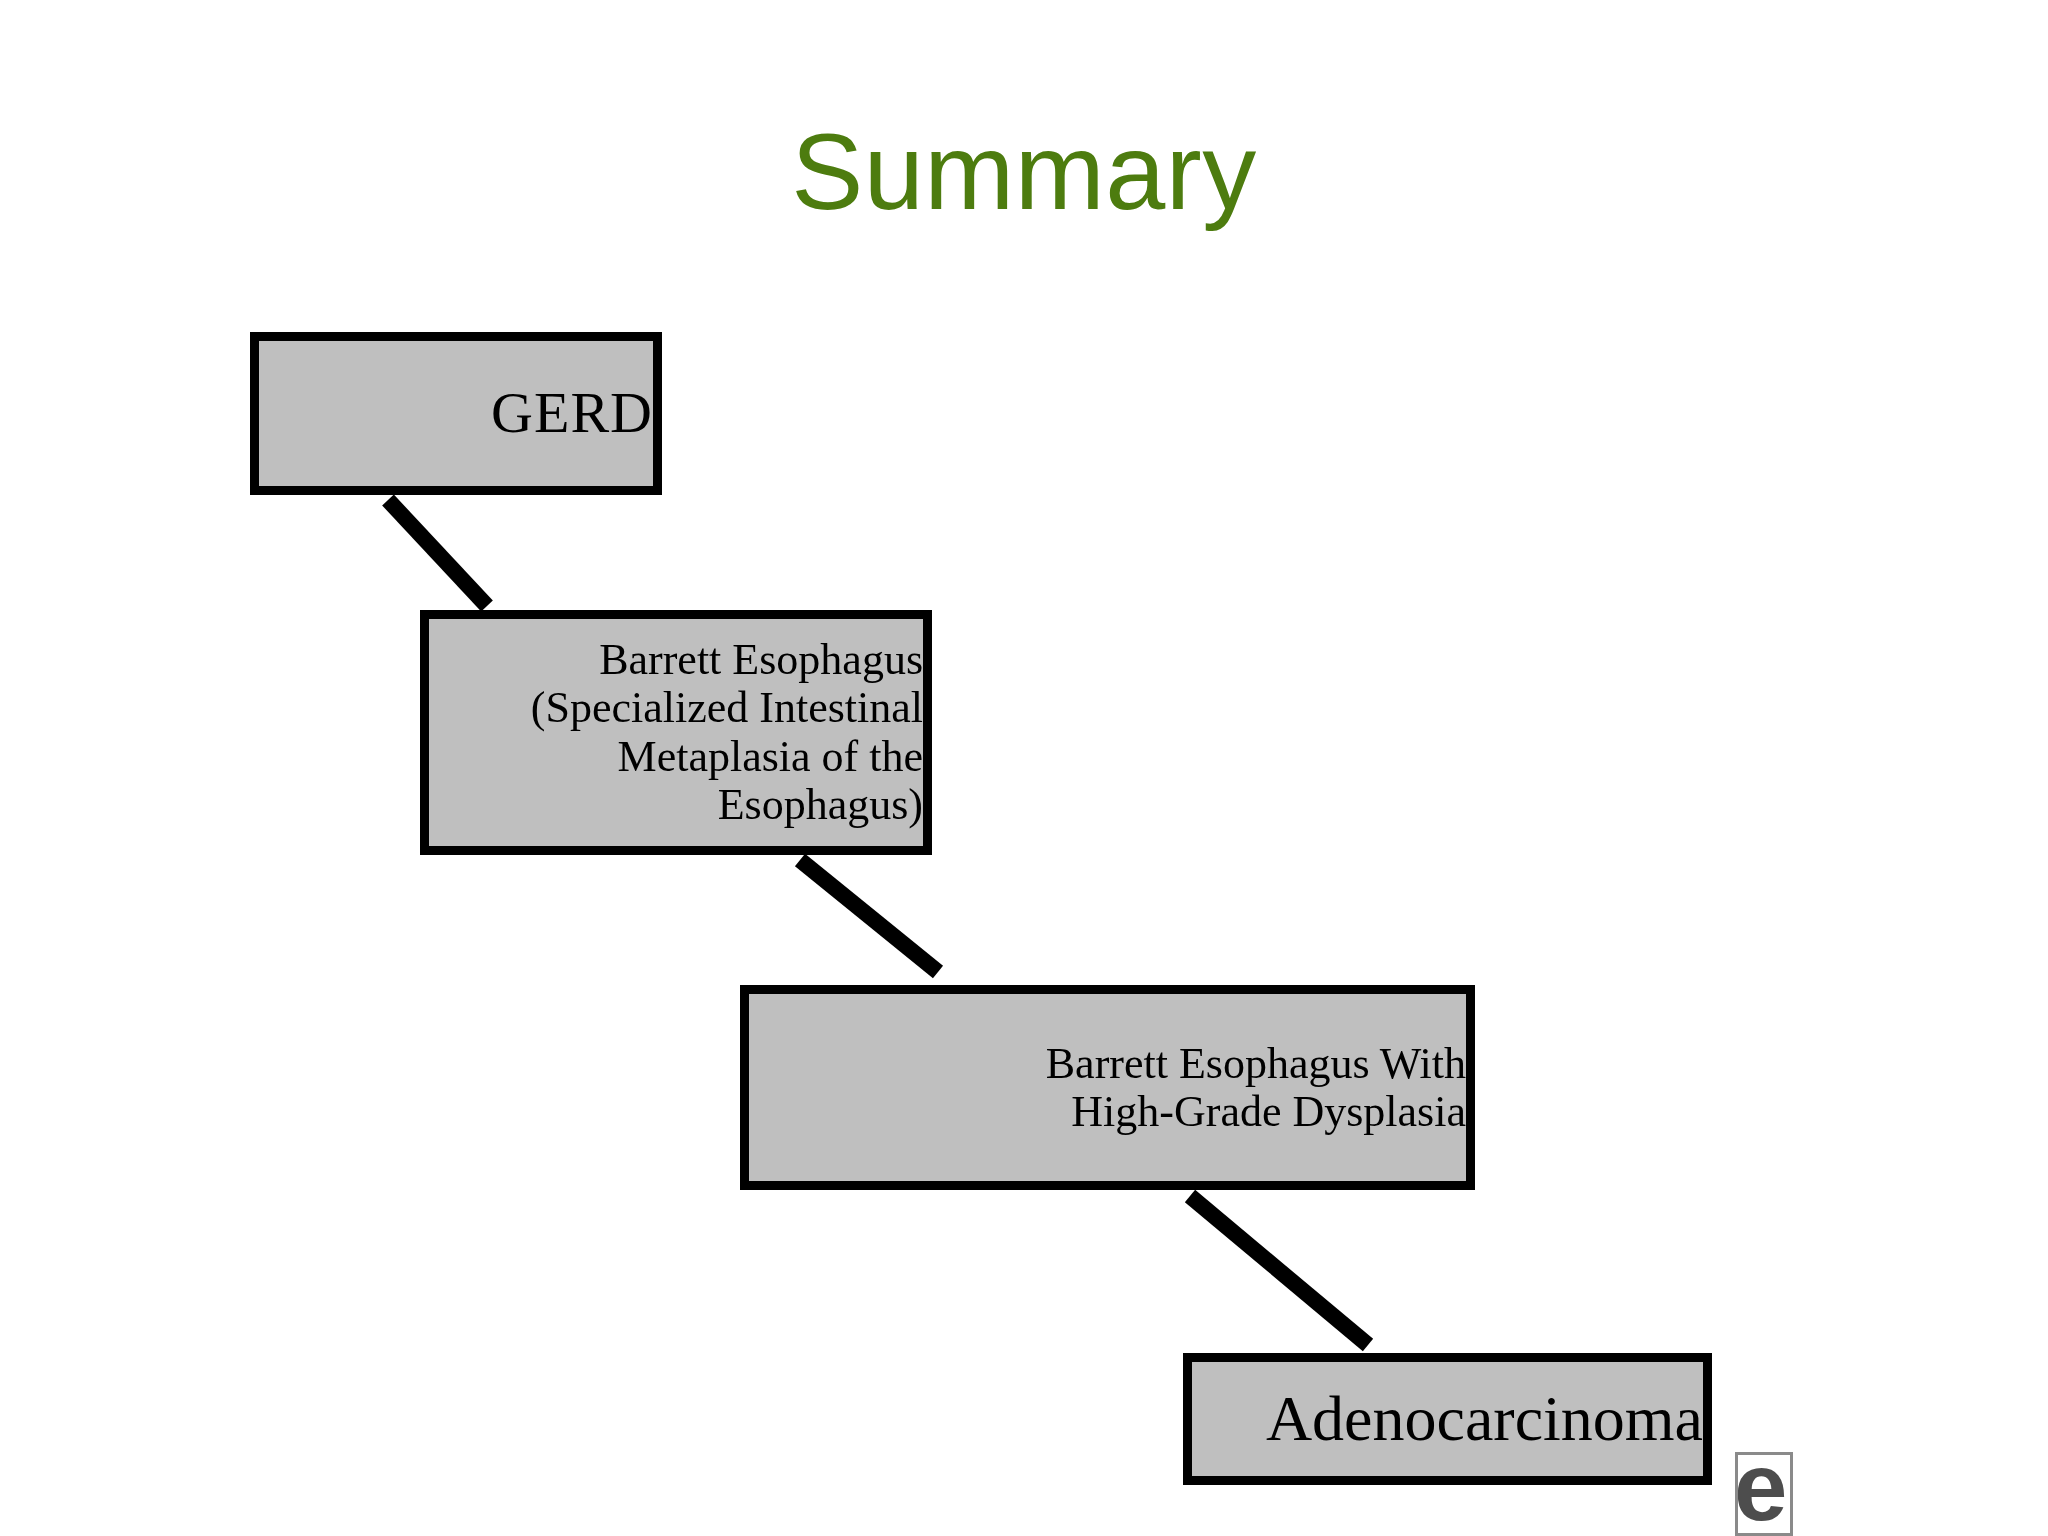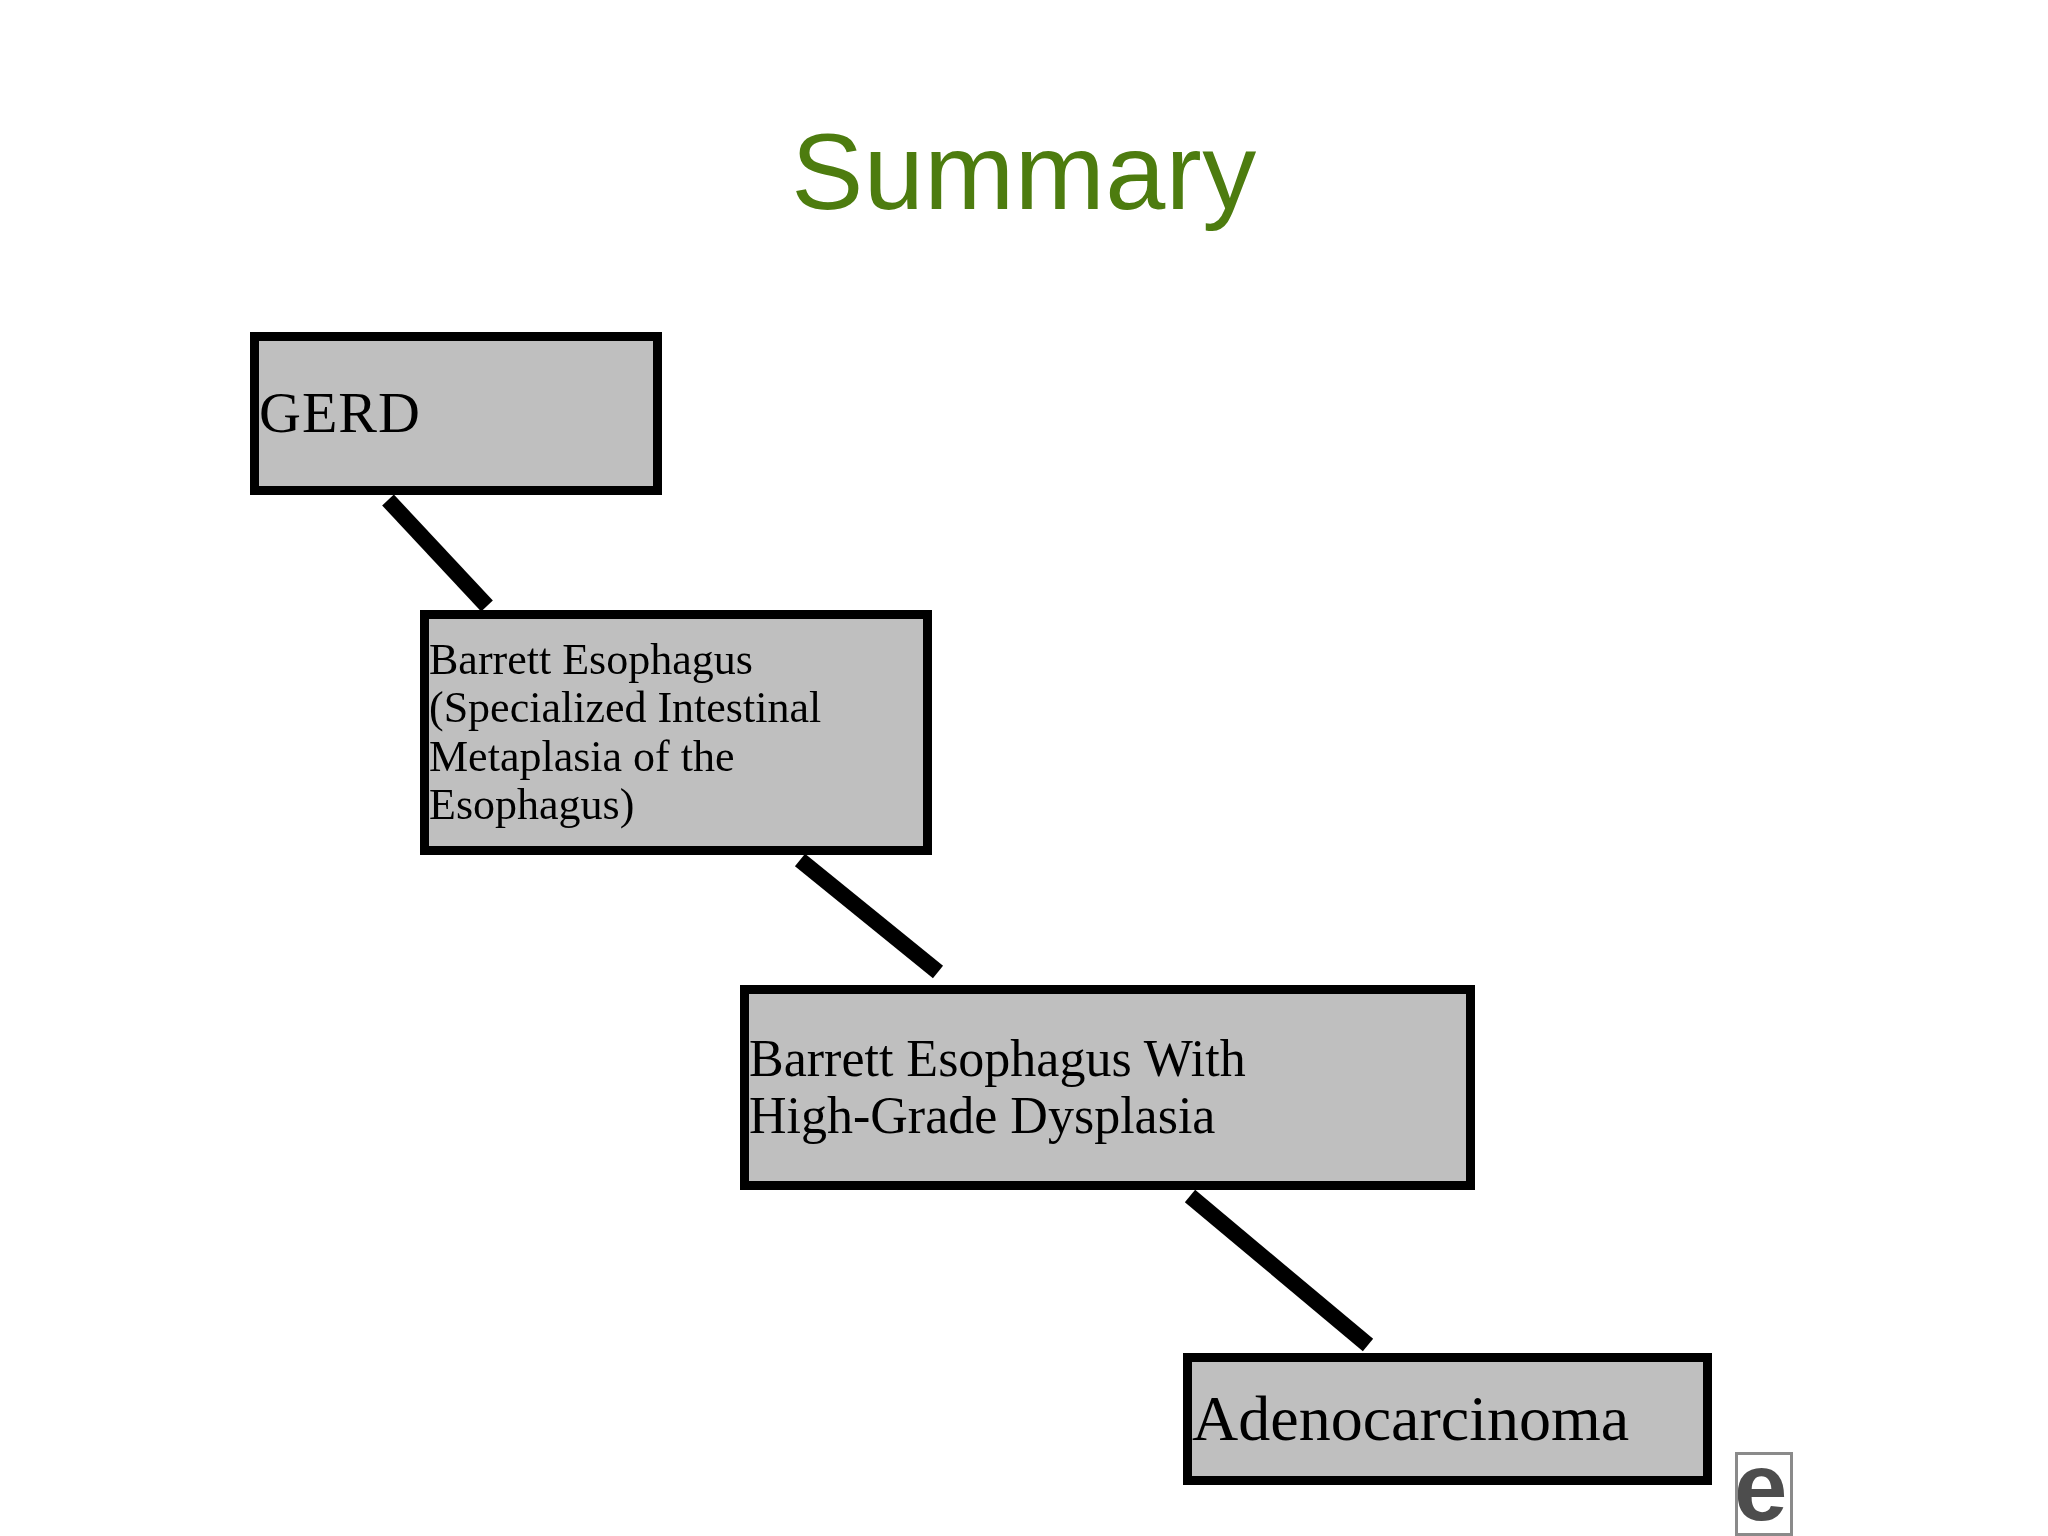--- a/index.html
+++ b/index.html
@@ -30,21 +30,21 @@
     letter-spacing: 0.5px;
   }
   .flow-box {
     position: absolute;
     box-sizing: border-box;
     background: #bfbfbf;
     border: 9px solid #000000;
     display: flex;
     align-items: center;
     justify-content: center;
-    text-align: left;
+    text-align: right;
     color: #000000;
     font-family: "Liberation Serif", "DejaVu Serif", serif;
     font-weight: 400;
   }
   .flow-box .box-label {
     display: block;
     width: 100%;
     white-space: pre-line;
   }
   
@@ -71,21 +71,21 @@
     line-height: 1.10;
   }
   
   #box-hgd {
     left: 740px;
     top: 985px;
     width: 735px;
     height: 205px;
   }
   #box-hgd .box-label {
-    font-size: 52px;
+    font-size: 44px;
     line-height: 1.08;
   }
   
   #box-adeno {
     left: 1183px;
     top: 1353px;
     width: 529px;
     height: 132px;
   }
   #box-adeno .box-label {

